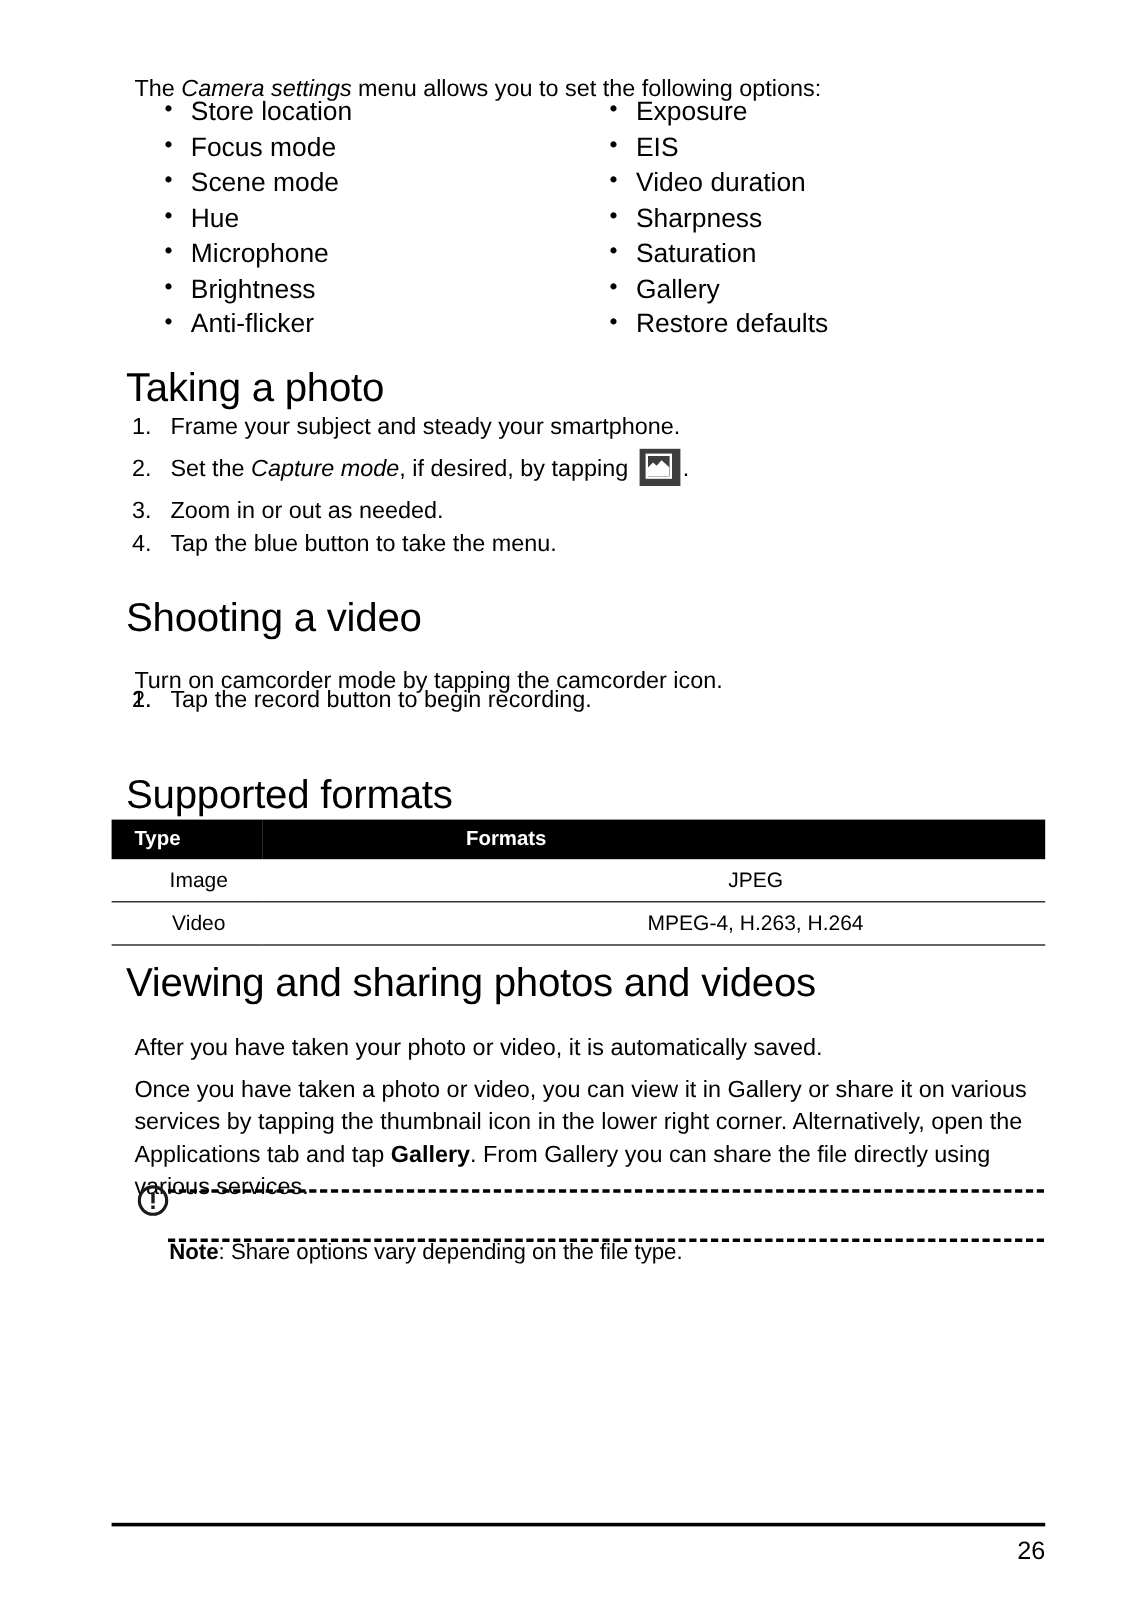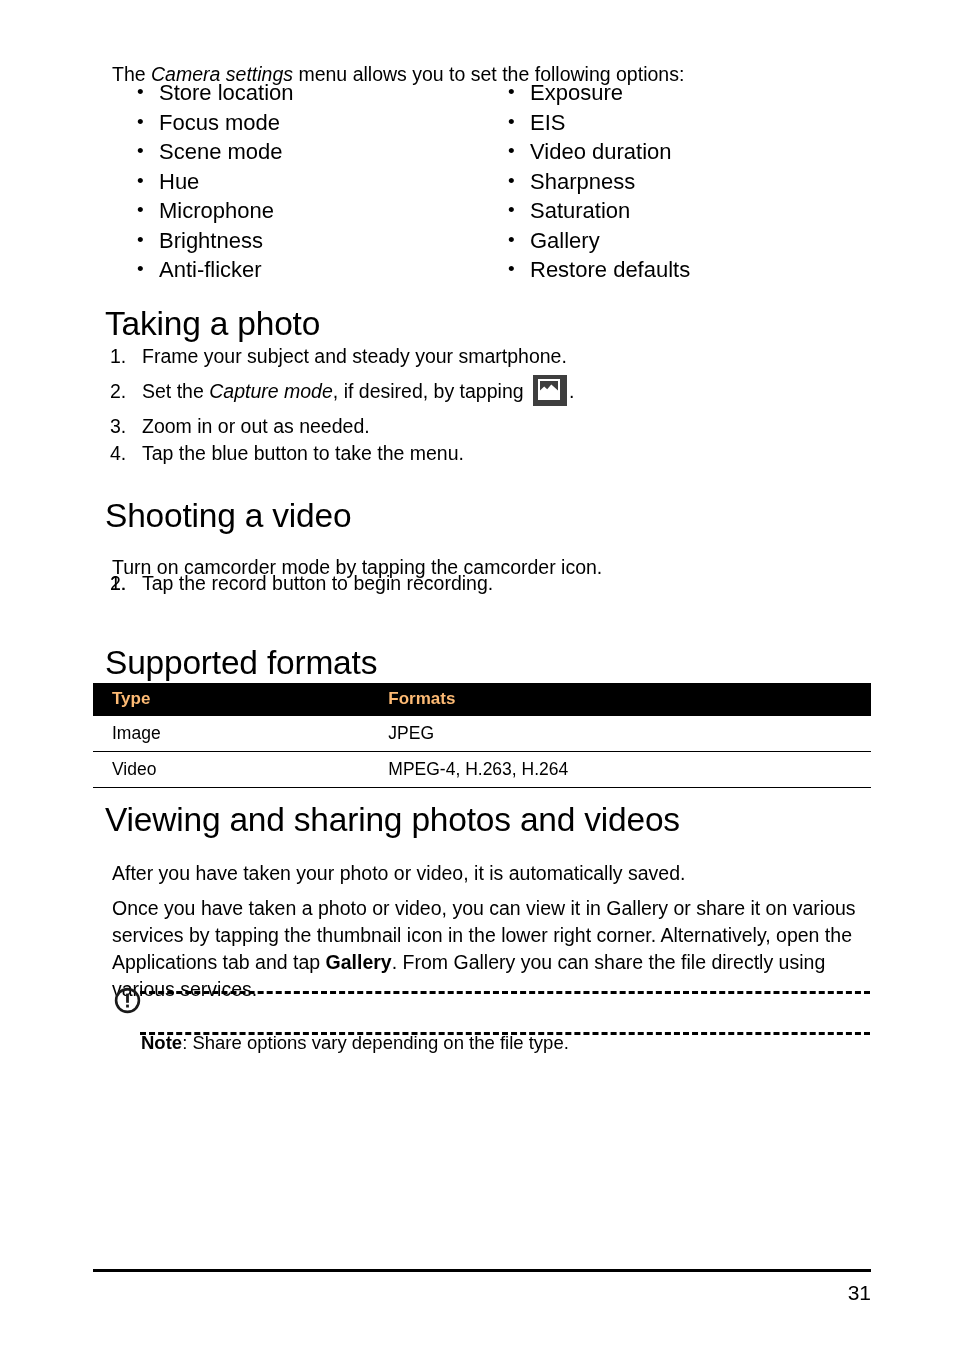--- a/index.html
+++ b/index.html
@@ -131,34 +131,35 @@
   .fmt-table {
     position: absolute;
     left: 93px;
     top: 683px;
     width: 778px;
     border-collapse: collapse;
     font-size: 17px;
   }
   .fmt-table thead th {
     background: #000000;
-    color: #fdba74;
+    color: #ffffff;
     font-weight: 700;
     text-align: left;
     padding: 6px 0 7px 19px;
     font-size: 17px;
     line-height: 20px;
   }
   .fmt-table thead th.c2 { padding-left: 169px; }
   .fmt-table tbody td {
     border-bottom: 1.6px solid #000000;
     padding: 7px 0 7px 19px;
     font-size: 17.5px;
     line-height: 21px;
     vertical-align: top;
+    text-align: center;
   }
   .fmt-table tbody td.c2 { padding-left: 169px; }
 
   
   .note-box {
     position: absolute;
     left: 140px;
     top: 991px;
     width: 730px;
     border-top: 3px dashed #000000;
@@ -300,15 +301,15 @@
     <svg width="27" height="27" viewBox="0 0 27 27" aria-hidden="true">
       <circle cx="13.5" cy="13.5" r="11.4" fill="none" stroke="#1a1a1a" stroke-width="2.6"></circle>
       <rect x="12.1" y="6.6" width="2.8" height="9.2" fill="#1a1a1a"></rect>
       <rect x="12.1" y="17.6" width="2.8" height="2.9" fill="#1a1a1a"></rect>
     </svg>
   </span>
 
   <p class="note-text"><b>Note</b><span>: Share options vary depending on the file type.</span></p>
 
   <div class="footer-rule"></div>
-  <div class="page-number">31</div>
+  <div class="page-number">26</div>
 
 </div>
 
 </body></html>

